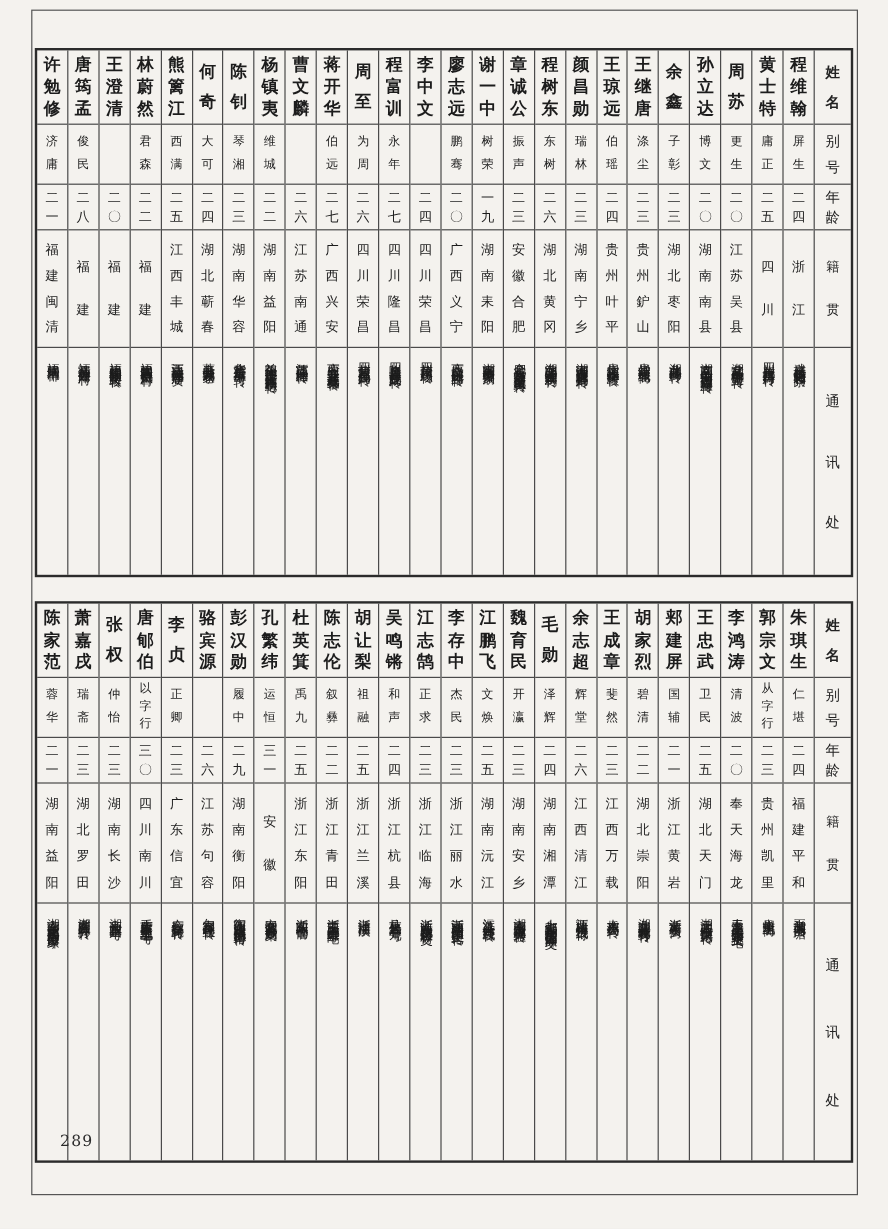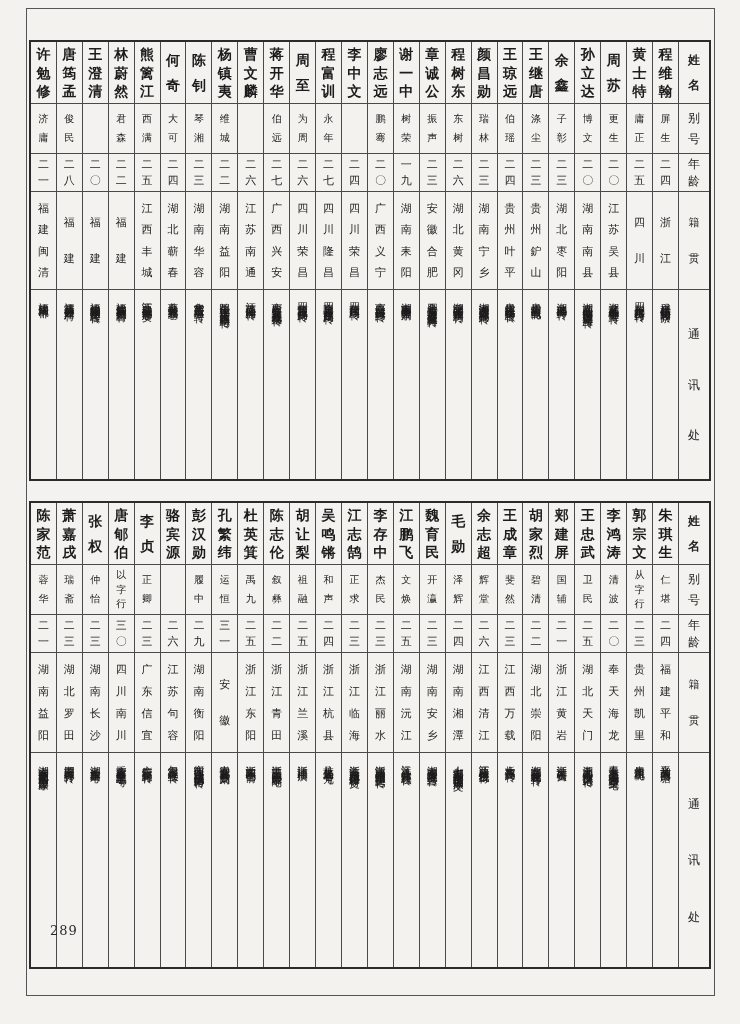--- a/index.html
+++ b/index.html
@@ -15,21 +15,21 @@
   .cell{border-bottom:1px solid #4a4a4a;display:flex;flex-direction:column;align-items:center;justify-content:space-evenly;overflow:hidden;box-sizing:border-box;}
   .c-name{height:62px;font-weight:bold;font-size:14px;}
   .c-alias{height:50px;font-size:10px;}
   .c-age{height:38px;font-size:11px;}
   .table-top .c-origin{height:98px;font-size:11px;}
   .table-bottom .c-origin{height:100px;font-size:11px;}
   .c-address{flex:1 1 auto;border-bottom:none;}
   .ch{display:block;line-height:1;}
   .vtext{display:block;writing-mode:vertical-rl;text-orientation:upright;font-size:10.5px;line-height:1.18;letter-spacing:1px;padding:4px 6px 2px 2px;text-align:left;}
   .hcell{font-size:12px;color:#222;}
-  .page-number{position:absolute;left:50px;top:923px;font-size:13px;letter-spacing:1px;color:#2a2a2a;}
+  .page-number{position:absolute;left:50px;top:944px;font-size:13px;letter-spacing:1px;color:#2a2a2a;}
 </style>
 </head>
 <body>
 
 <div class="page">
   <div class="frame"></div>
   <div class="table table-top" id="table-top">
       <div class="col header-col">
         <div class="cell hcell c-name">
           <span class="ch">姓</span>

